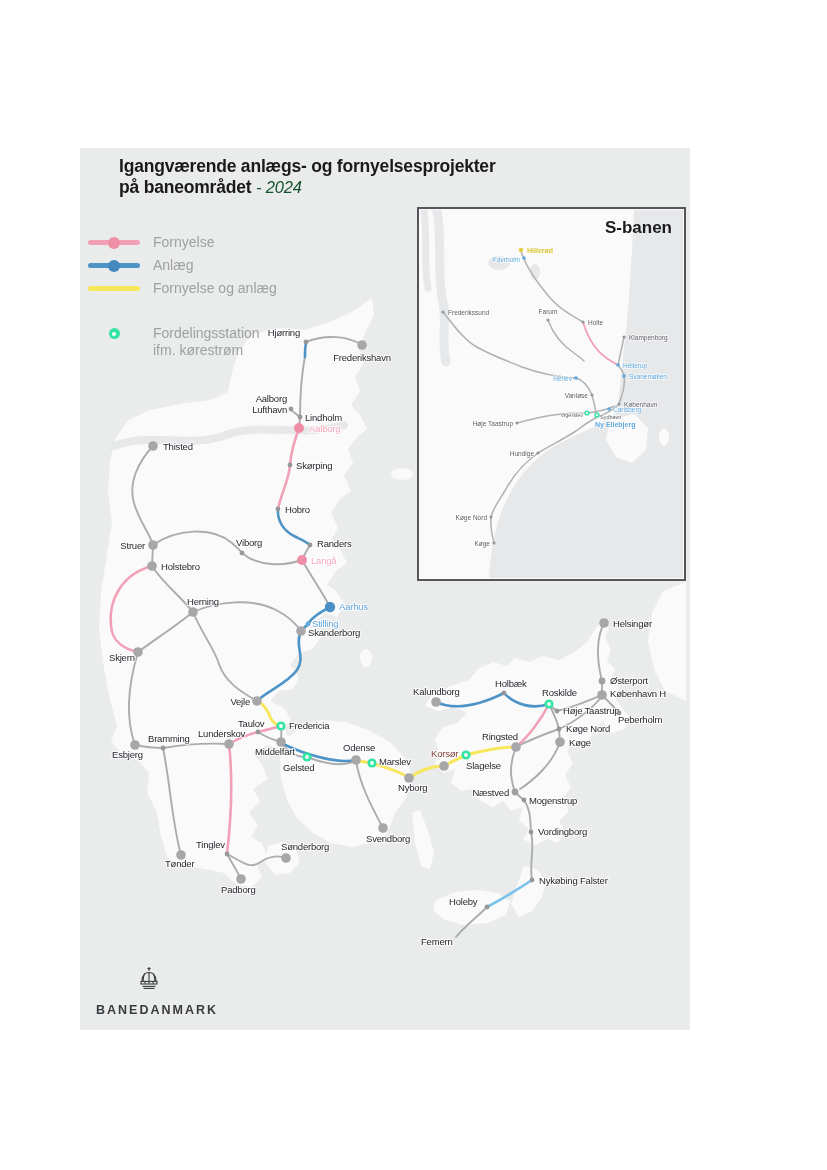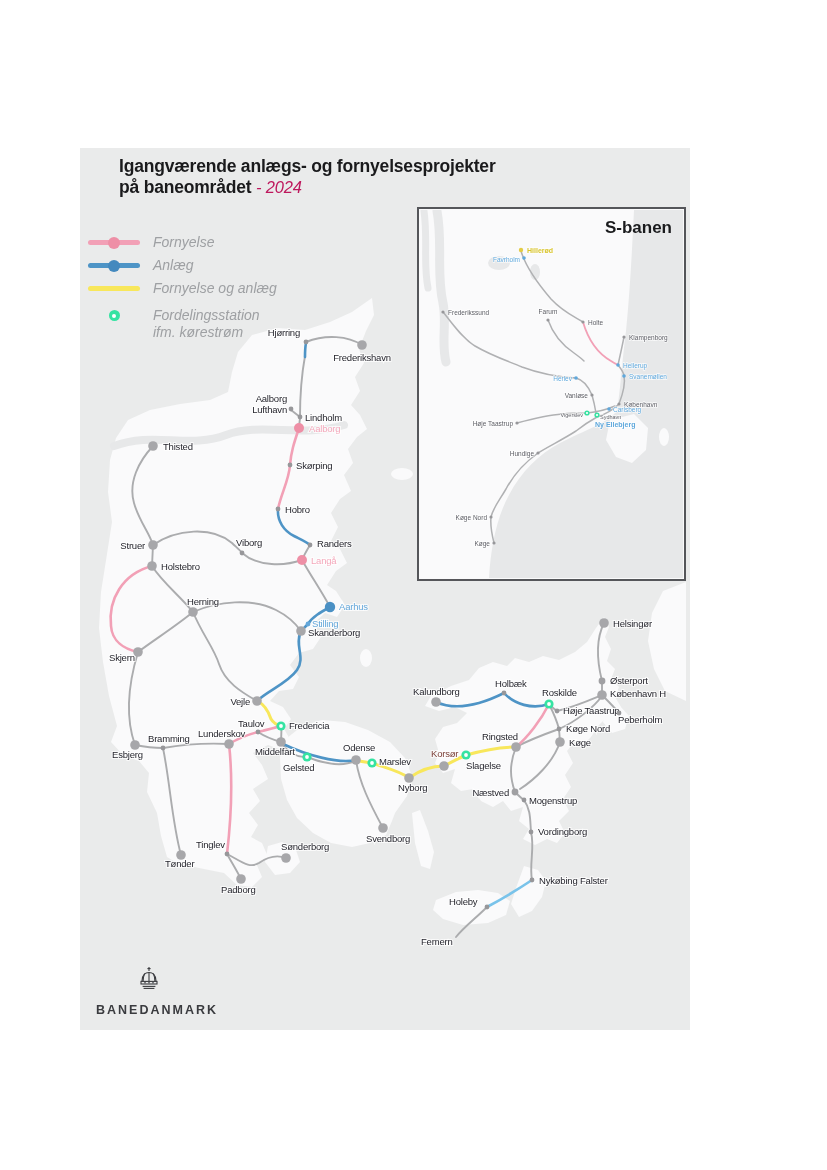--- a/index.html
+++ b/index.html
@@ -22,26 +22,26 @@
   .irp{stroke:#F2A0B6;stroke-width:1.8;}
   .stn-label{font-family:"Liberation Sans","DejaVu Sans",sans-serif;}
   .halo2{paint-order:stroke;stroke:#FFFFFF;stroke-opacity:.75;stroke-width:2.2;letter-spacing:-0.2px;}
   .halo1{paint-order:stroke;stroke:#FFFFFF;stroke-opacity:.75;stroke-width:1.4;}
   .inset-title{font-size:17px;font-weight:bold;fill:#1A1B1D;font-family:"Liberation Sans","DejaVu Sans",sans-serif;}
   .inset-frame{fill:none;stroke:#55565A;stroke-width:2;}
 
   
   .title-block{position:absolute;left:90px;top:156px;color:#1A1A1C;line-height:1.2;margin-left:29px;}
   .title-l1,.title-l2{font-size:17.5px;font-weight:bold;letter-spacing:-0.2px;}
-  .title-year{font-weight:normal;font-style:italic;color:#be185d;font-size:16.5px;}
+  .title-year{font-weight:normal;font-style:italic;color:#14532d;font-size:16.5px;}
 
   
   .legend{position:absolute;left:88px;top:231px;}
-  .lg-row{display:flex;align-items:center;height:23px;font-style:italic;}
-  .lg-row.tall{height:auto;align-items:flex-start;margin-top:7px;}
+  .lg-row{display:flex;align-items:center;height:23px;}
+  .lg-row.tall{height:auto;align-items:flex-start;margin-top:25px;}
   .lg-icon{width:52px;flex:0 0 52px;display:flex;justify-content:center;align-items:center;margin-right:13px;}
   .lg-line{position:relative;width:52px;height:4.5px;border-radius:2.5px;}
   .lg-line .dot{position:absolute;left:50%;top:50%;transform:translate(-50%,-50%);
                 width:12px;height:12px;border-radius:50%;}
   .pinkbg{background:#F2A0B6;} .pinkdot{background:#EE8FA6;}
   .bluebg{background:#4E94C6;} .bluedot{background:#4489BE;}
   .yellowbg{background:#F8E75B;}
   .greendot{width:11px;height:11px;border-radius:50%;background:#35E3A2;position:relative;margin-top:3px;}
   .greendot::after{content:"";position:absolute;left:50%;top:50%;transform:translate(-50%,-50%);
                    width:4px;height:4px;border-radius:50%;background:#fff;}

